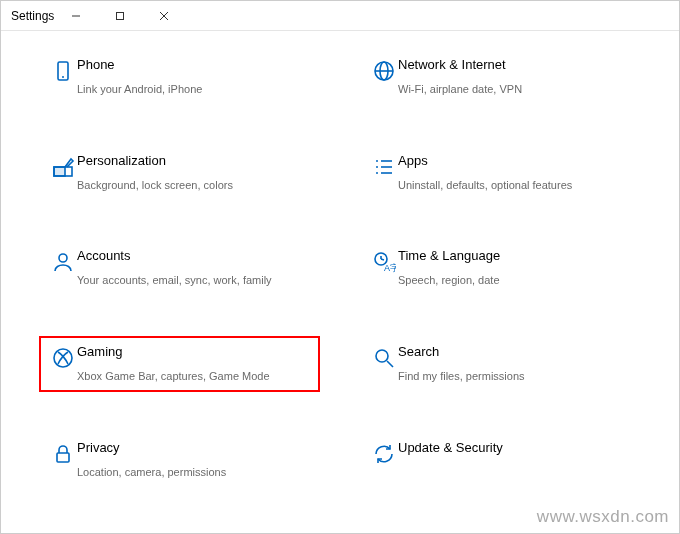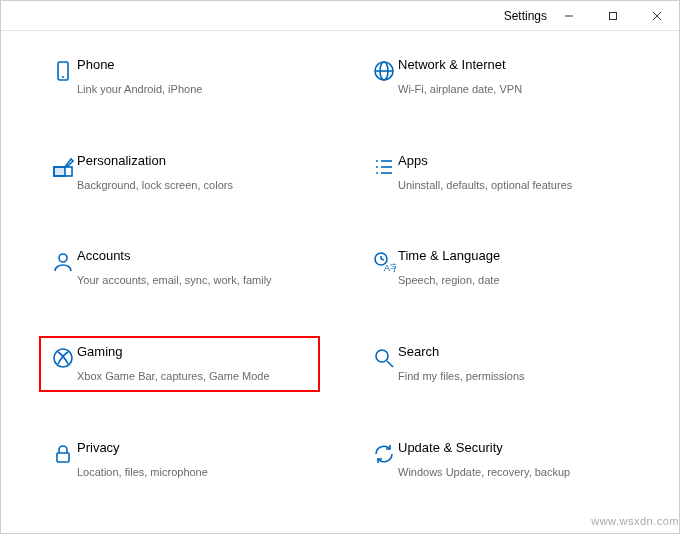--- a/index.html
+++ b/index.html
@@ -10,21 +10,21 @@
       background: #fff;
       color: #000;
       overflow: hidden;
       position: relative;
       border: 1px solid #ccc;
     }
     .titlebar {
       height: 30px;
       display: flex;
       align-items: center;
-      justify-content: flex-end;
+      justify-content: flex-start;
       padding-left: 10px;
       border-bottom: 1px solid #e5e5e5;
     }
     .titlebar-title {
       font-size: 12px;
       color: #000;
     }
     .window-controls {
       display: flex;
       height: 100%;
@@ -81,22 +81,22 @@
     }
     .tile-desc {
       font-size: 11px;
       color: #6a6a6a;
       line-height: 1.35;
       margin-top: 8px;
     }
     .watermark {
       position: absolute;
       bottom: 6px;
-      right: 0;
-      font-size: 11px;
+      right: 10px;
+      font-size: 17px;
       color: #aaa;
       letter-spacing: 0.5px;
     }
   </style>
 </head>
 <body>
 
 <div class="titlebar">
   <span class="titlebar-title">Settings</span>
   <div class="window-controls">
@@ -236,34 +236,33 @@
 
   <div class="tile">
     <div class="tile-icon">
       <svg viewBox="0 0 24 24" width="24" height="24">
           <rect x="6" y="11" width="12" height="9" rx="1"></rect>
           <path d="M8 11V8a4 4 0 0 1 8 0v3"></path>
         </svg>
     </div>
     <div class="tile-text">
       <div class="tile-title">Privacy</div>
-      <div class="tile-desc">Location, files, microphone</div>
+      <div class="tile-desc">Location, camera, permissions</div>
     </div>
   </div>
 
   <div class="tile">
     <div class="tile-icon">
       <svg viewBox="0 0 24 24" width="24" height="24">
           <path d="M4 12a8 8 0 0 1 14-5"></path>
           <polyline points="18 3 18 7 14 7"></polyline>
           <path d="M20 12a8 8 0 0 1-14 5"></path>
           <polyline points="6 21 6 17 10 17"></polyline>
         </svg>
     </div>
     <div class="tile-text">
       <div class="tile-title">Update &amp; Security</div>
-      <div class="tile-desc">Windows Update, recovery, backup</div>
     </div>
   </div>
 
 </div>
 
 <div class="watermark">www.wsxdn.com</div>
 
 </body></html>

